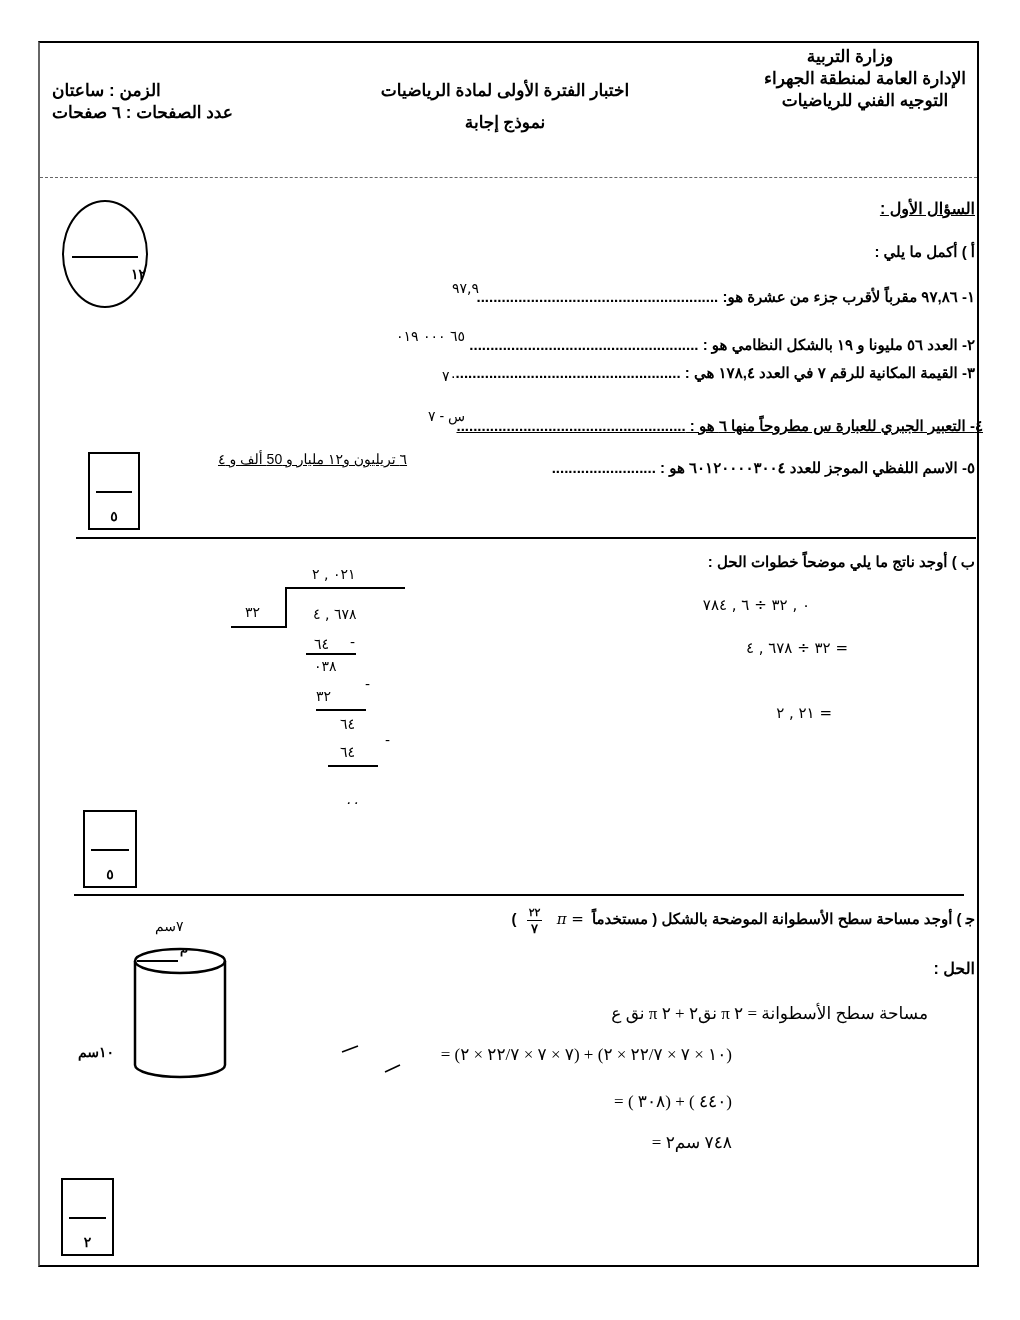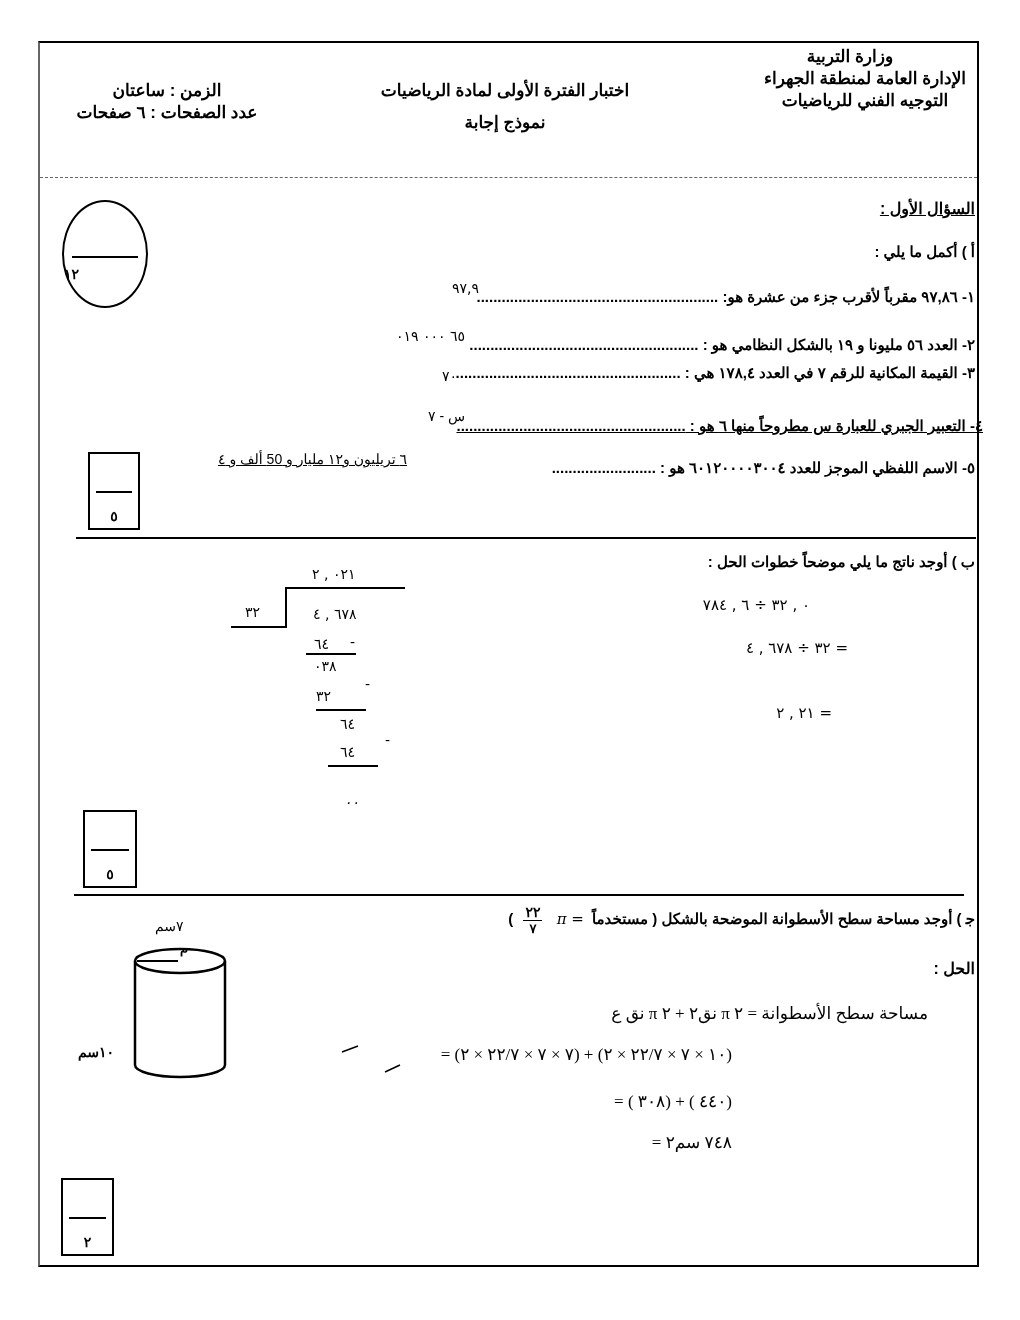--- a/index.html
+++ b/index.html
@@ -27,35 +27,35 @@
 <div class="frame"></div>
 
 <div class="abs hdr rtl" style="right:45px; top:46px; text-align:center; width:220px;">
   <div style="padding-right:30px;">وزارة التربية</div>
   <div>الإدارة العامة لمنطقة الجهراء</div>
   <div>التوجيه الفني للرياضيات</div>
 </div>
 
 <div class="abs hdr rtl" style="left:340px; top:80px; width:330px; text-align:center;">
   <div>اختبار الفترة الأولى لمادة الرياضيات</div>
-  <div style="margin-top:10px;">نموذج إجابة</div>
+  <div style="margin-top:10px;font-family:Liberation Serif, serif;">نموذج إجابة</div>
 </div>
 
-<div class="abs hdr rtl" style="left:52px; top:80px; width:230px; text-align:center;">
+<div class="abs hdr rtl" style="left:52px; top:80px; width:230px; text-align:left;">
   <div>الزمن : ساعتان</div>
   <div>عدد الصفحات : ٦ صفحات</div>
 </div>
 
 <div class="dash-line"></div>
 
 <div class="abs q ul" style="right:45px; top:199px; font-size:16px;">السؤال الأول :</div>
 
 <div class="abs" style="left:62px; top:200px; width:86px; height:108px; border:2px solid #000; border-radius:50%; box-sizing:border-box;">
   <div class="abs" style="left:8px; right:8px; top:54px; border-top:2px solid #000;"></div>
-  <div class="abs b" style="left:0; right:0; top:64px; text-align:left; font-size:14px; letter-spacing:4px;">١٢</div>
+  <div class="abs b" style="left:0; right:0; top:64px; text-align:right; font-size:14px; letter-spacing:4px;">١٢</div>
 </div>
 
 <div class="abs q" style="right:45px; top:243px;">أ ) أكمل ما يلي :</div>
 
 <div class="abs q" style="right:45px; top:288px;">
   <span>١-  ٩٧,٨٦ مقرباً لأقرب جزء من عشرة هو: </span><span class="dots">..........................................................</span>
 </div>
 <div class="abs ans num" style="left:452px; top:280px;">٩٧,٩</div>
 
 <div class="abs q" style="right:45px; top:336px;">
@@ -114,21 +114,21 @@
   <div class="ln"></div>
   <div class="v">٥</div>
 </div>
 
 <div class="rule" style="left:74px; top:894px; width:890px;"></div>
 
 <div class="abs q" style="right:45px; top:904px;">
   <span>ﺟ ) أوجد مساحة سطح الأسطوانة الموضحة بالشكل ( مستخدماً</span>
   <span style="font-family:'DejaVu Serif',serif; font-style:italic; font-weight:normal; margin:0 4px;" dir="ltr">π =</span>
   <span style="display:inline-block; vertical-align:middle; text-align:center; line-height:16px; margin:0 6px;">
-    <span style="display:block; border-bottom:1.5px solid #000; padding:0 2px; font-size:14px;">٢٢</span>
+    <span style="display:block; border-bottom:1.5px solid #000; padding:0 2px; font-size:11px;">٢٢</span>
     <span style="display:block; font-size:13px;">٧</span>
   </span>
   <span>)</span>
 </div>
 
 <div class="abs q" style="right:45px; top:959px; font-size:16px;">الحل :</div>
 
 <svg class="abs" style="left:70px; top:915px;" width="170" height="165">
   <ellipse cx="110" cy="46" rx="45" ry="12" fill="none" stroke="#000" stroke-width="2.5"></ellipse>
   <line x1="65" y1="46" x2="65" y2="150" stroke="#000" stroke-width="2.5"></line>

